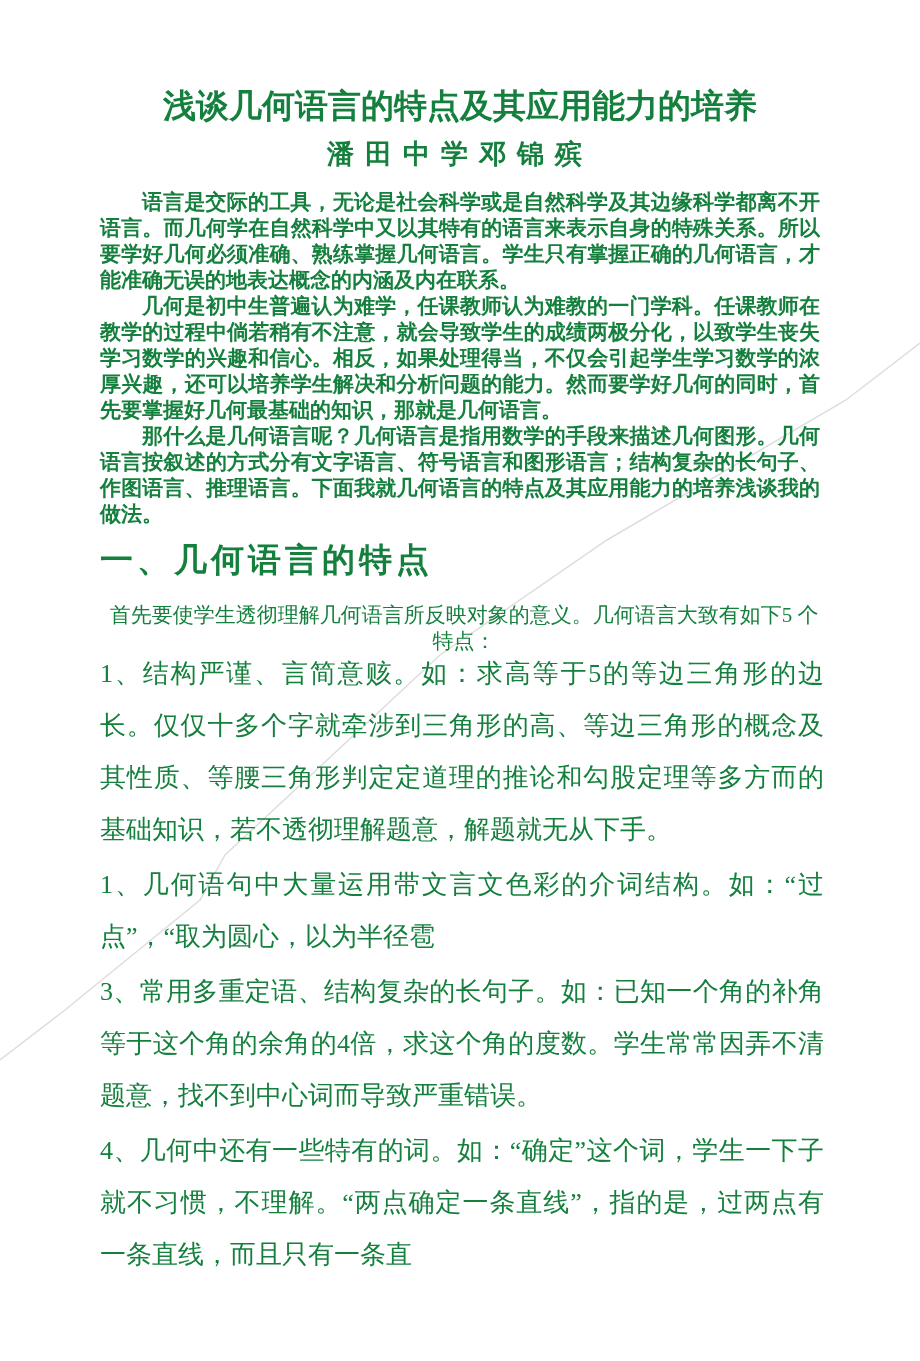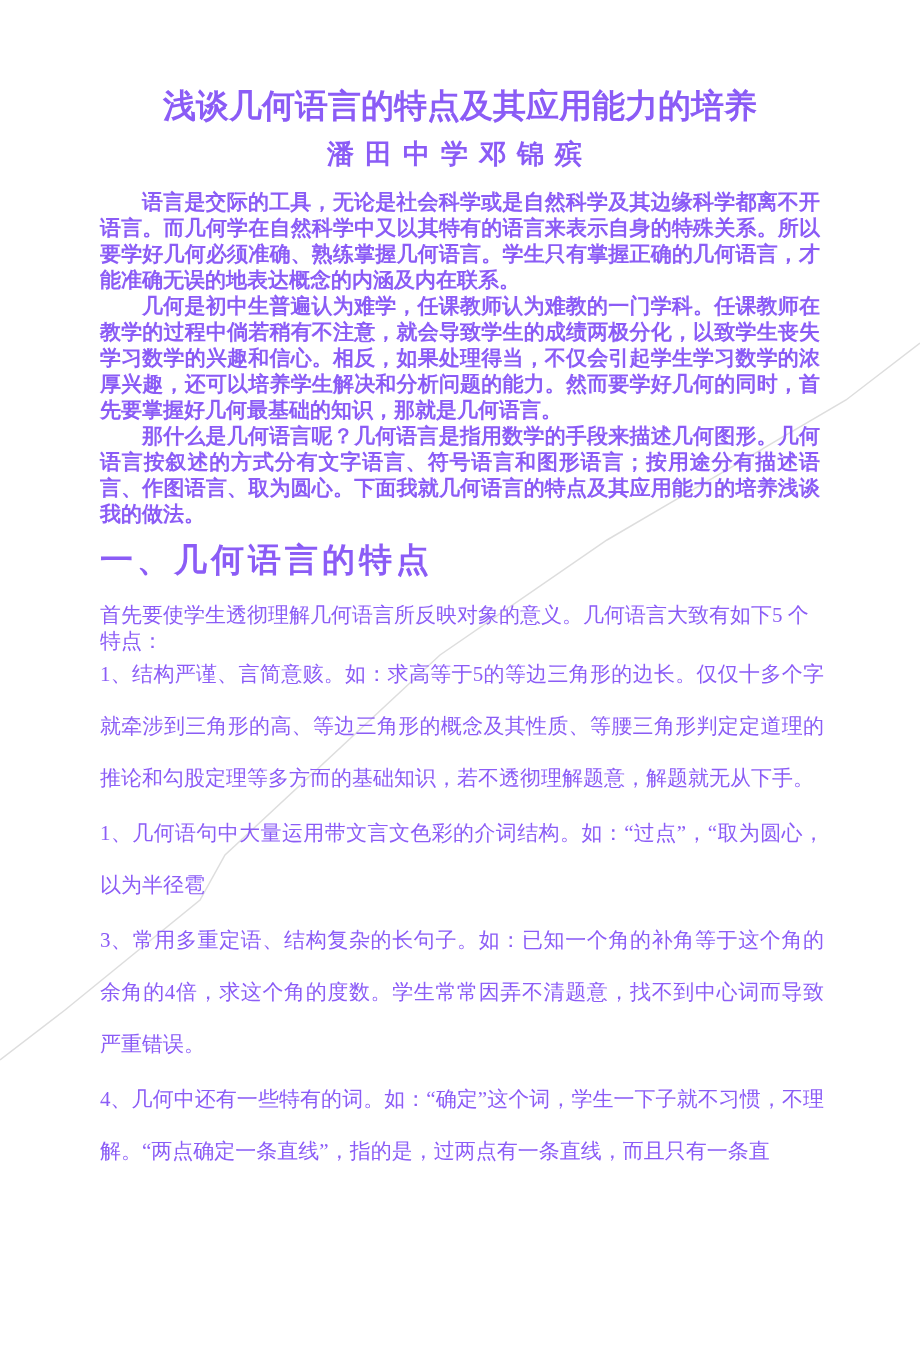--- a/index.html
+++ b/index.html
@@ -1,21 +1,21 @@
 <!DOCTYPE html>
 <html lang="zh"><head>
 <meta charset="utf-8">
 <style>
   html, body { margin: 0; padding: 0; background: #ffffff; }
   .page {
     position: relative;
     width: 920px;
     height: 1361px;
     background: #ffffff;
-    color: #8b5cf6;
+    color: #15803d;
     overflow: hidden;
     font-family: "Liberation Serif", "DejaVu Serif", serif;
   }
   .hei { font-family: "Liberation Sans", "DejaVu Sans", sans-serif; }
   .song { font-family: "Liberation Serif", "DejaVu Serif", serif; }
 
   .doc-title {
     position: absolute;
     top: 84px; left: 0; width: 100%;
     margin: 0;
@@ -53,25 +53,26 @@
     letter-spacing: 4px;
   }
   .section-lead {
     position: absolute;
     top: 602px; left: 100px; width: 728px;
     margin: 0;
     font-size: 21px;
     line-height: 26px;
     font-weight: 400;
     word-break: break-all;
+    text-align: center;
   }
   .feature-items {
     position: absolute;
     top: 648px; left: 100px; width: 724px;
-    font-size: 21px;
+    font-size: 26px;
     line-height: 52px;
     font-weight: 400;
     text-align: justify;
     word-break: break-all;
   }
   .feature-items p { margin: 0 0 3px 0; }
 
   .scan-artifact {
     position: absolute;
     top: 0; left: 0;
@@ -88,21 +89,21 @@
     <polyline points="920,343 846,400 607,540 440,655 225,855 200,900 65,1010 0,1060" fill="none" stroke-width="1.5" opacity="0.9" stroke="#d9d9d9"></polyline>
   </svg>
 
   <h1 class="doc-title hei">浅谈几何语言的特点及其应用能力的培养</h1>
 
   <div class="doc-byline hei">潘田中学邓锦殡</div>
 
   <div class="intro hei">
     <p>语言是交际的工具，无论是社会科学或是自然科学及其边缘科学都离不开语言。而几何学在自然科学中又以其特有的语言来表示自身的特殊关系。所以要学好几何必须准确、熟练掌握几何语言。学生只有掌握正确的几何语言，才能准确无误的地表达概念的内涵及内在联系。</p>
     <p>几何是初中生普遍认为难学，任课教师认为难教的一门学科。任课教师在教学的过程中倘若稍有不注意，就会导致学生的成绩两极分化，以致学生丧失学习数学的兴趣和信心。相反，如果处理得当，不仅会引起学生学习数学的浓厚兴趣，还可以培养学生解决和分析问题的能力。然而要学好几何的同时，首先要掌握好几何最基础的知识，那就是几何语言。</p>
-    <p>那什么是几何语言呢？几何语言是指用数学的手段来描述几何图形。几何语言按叙述的方式分有文字语言、符号语言和图形语言；按用途分有描述语言、作图语言、取为圆心。下面我就几何语言的特点及其应用能力的培养浅谈我的做法。</p>
+    <p>那什么是几何语言呢？几何语言是指用数学的手段来描述几何图形。几何语言按叙述的方式分有文字语言、符号语言和图形语言；结构复杂的长句子、作图语言、推理语言。下面我就几何语言的特点及其应用能力的培养浅谈我的做法。</p>
   </div>
 
   <h2 class="section-heading hei">一、几何语言的特点</h2>
 
   <p class="section-lead song">首先要使学生透彻理解几何语言所反映对象的意义。几何语言大致有如下5 个特点：</p>
 
   <div class="feature-items song">
     <p>1、结构严谨、言简意赅。如：求高等于5的等边三角形的边长。仅仅十多个字就牵涉到三角形的高、等边三角形的概念及其性质、等腰三角形判定定道理的推论和勾股定理等多方而的基础知识，若不透彻理解题意，解题就无从下手。</p>
     <p>1、几何语句中大量运用带文言文色彩的介词结构。如：“过点”，“取为圆心，以为半径雹</p>
     <p>3、常用多重定语、结构复杂的长句子。如：已知一个角的补角等于这个角的余角的4倍，求这个角的度数。学生常常因弄不清题意，找不到中心词而导致严重错误。</p>

